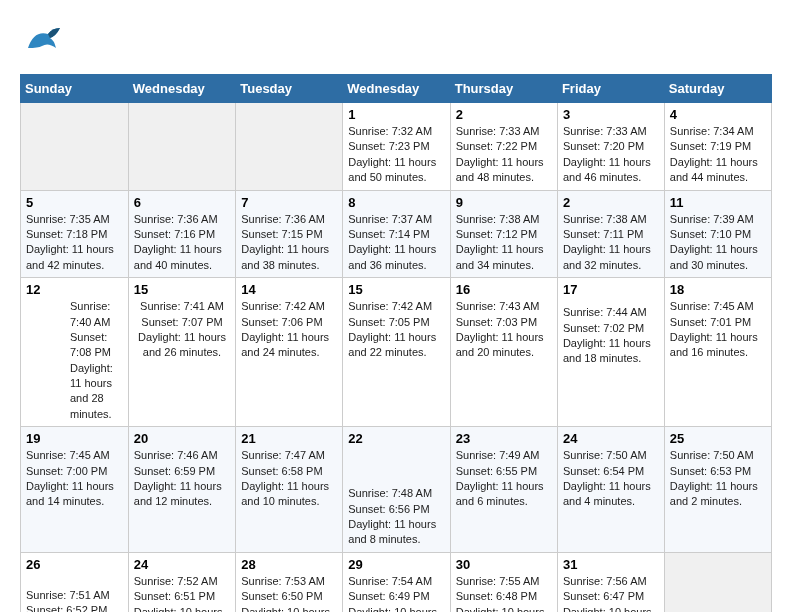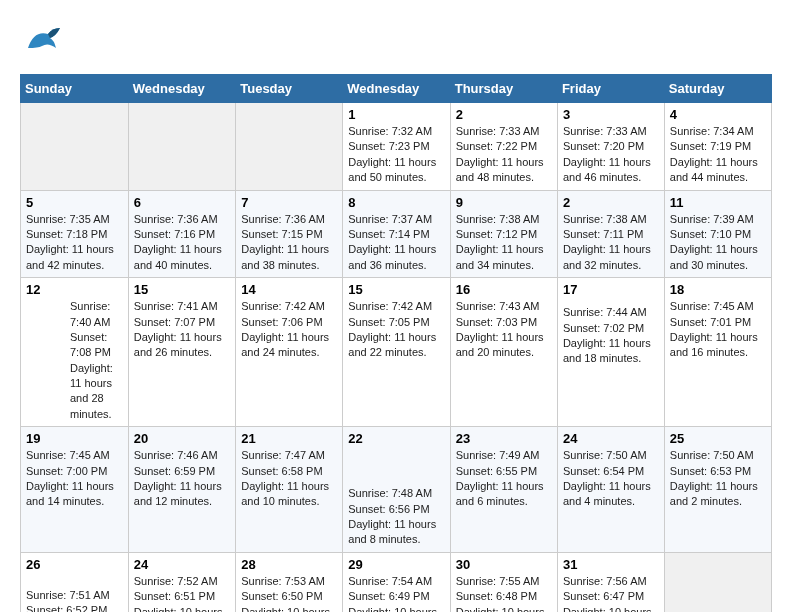--- a/index.html
+++ b/index.html
@@ -199,21 +199,21 @@
       <tr>
         <td>
           <span class="day-number">12</span>
           <div class="day-info" style="white-space: pre-line; margin-left: 44px;">Sunrise: 7:40 AM
 Sunset: 7:08 PM
 Daylight: 11 hours
 and 28 minutes.</div>
         </td>
         <td>
           <span class="day-number">15</span>
-          <div class="day-info" style="white-space: pre-line;">Sunrise: 7:41 AM
+          <div class="day-info" style="white-space: pre-line; text-align: center;">Sunrise: 7:41 AM
 Sunset: 7:07 PM
 Daylight: 11 hours
 and 26 minutes.</div>
         </td>
         <td>
           <span class="day-number">14</span>
           <div class="day-info" style="white-space: pre-line;">Sunrise: 7:42 AM
 Sunset: 7:06 PM
 Daylight: 11 hours
 and 24 minutes.</div>

